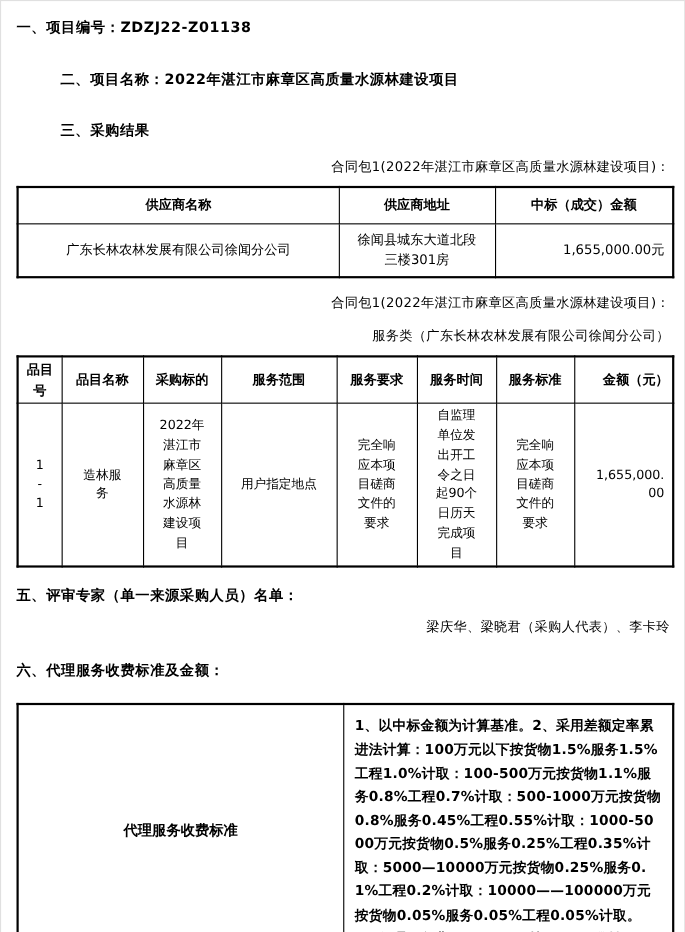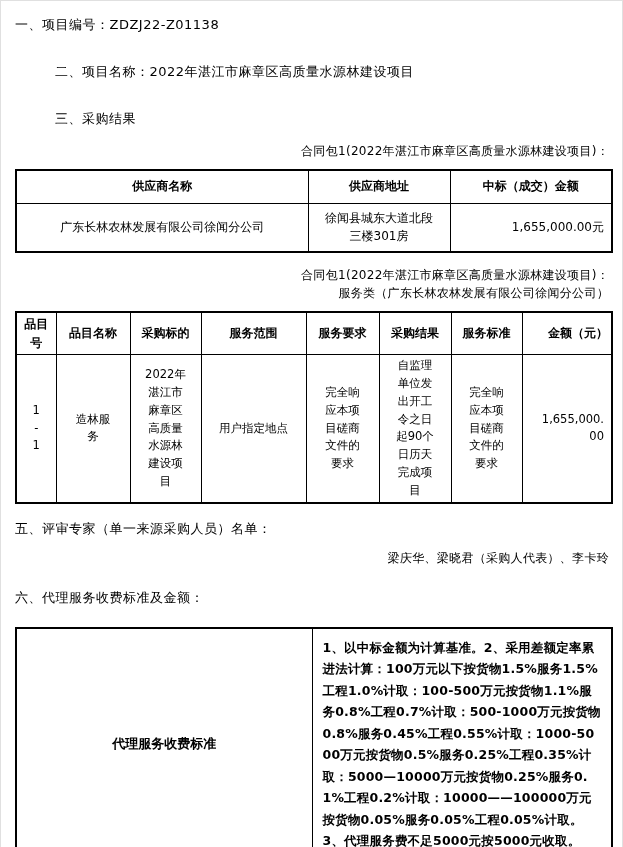--- a/index.html
+++ b/index.html
@@ -7,24 +7,24 @@
   .page {
     position: relative;
     width: 623px;
     min-height: 847px;
     background: #ffffff;
     border: 1px solid #e0e0e0;
     font-family: "DejaVu Sans", "Liberation Sans", sans-serif;
     color: #000;
     padding: 15px 13px 4px 14px;
   }
-  .sec-title { font-size: 13px; font-weight: normal; letter-spacing: 0.5px; }
+  .sec-title { font-size: 13px; font-weight: bold; letter-spacing: 0.5px; }
   .mt-sec { margin-top: 29px; margin-left: 40px; }
   .sub-line { font-size: 12px; margin-left: 19px; margin-top: 14px; letter-spacing: 0.3px; text-align: right; }
-  .sub-line.tight { margin-top: 1px; font-family: Liberation Mono, monospace; }
+  .sub-line.tight { margin-top: 13px; font-family: Liberation Mono, monospace; }
   table { border-collapse: collapse; table-layout: fixed; width: 596px; margin-top: 9px; border: 2px solid #000; }
   th, td {
     border: 1px solid #000;
     font-size: 12px;
     text-align: center;
     vertical-align: middle;
     padding: 2px 14px;
     word-break: break-all;
     line-height: 1.55;
   }
@@ -100,21 +100,21 @@
         <col style="width:71px">
         <col style="width:90px">
     </colgroup>
     <thead>
       <tr>
         <th>品目号</th>
         <th>品目名称</th>
         <th>采购标的</th>
         <th>服务范围</th>
         <th>服务要求</th>
-        <th>采购结果</th>
+        <th>服务时间</th>
         <th>服务标准</th>
         <th class="num">金额（元）</th>
       </tr>
     </thead>
     <tbody>
       <tr>
         <td>1-1</td>
         <td>造林服务</td>
         <td>2022年湛江市麻章区高质量水源林建设项目</td>
         <td>用户指定地点</td>

